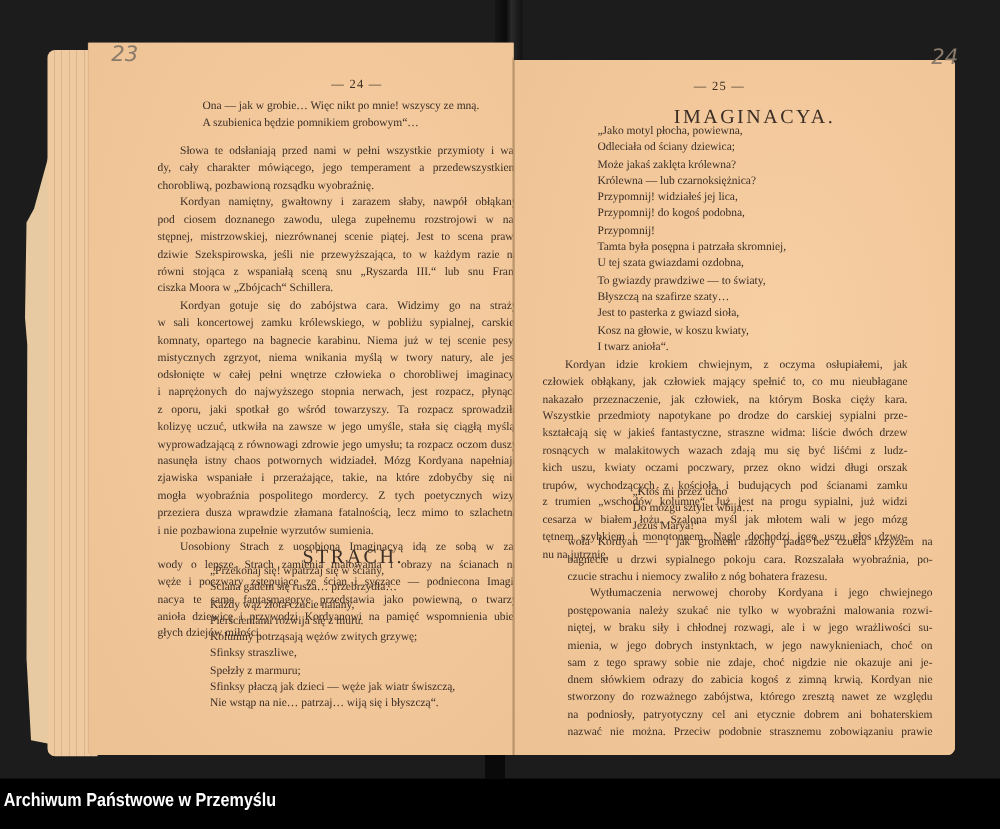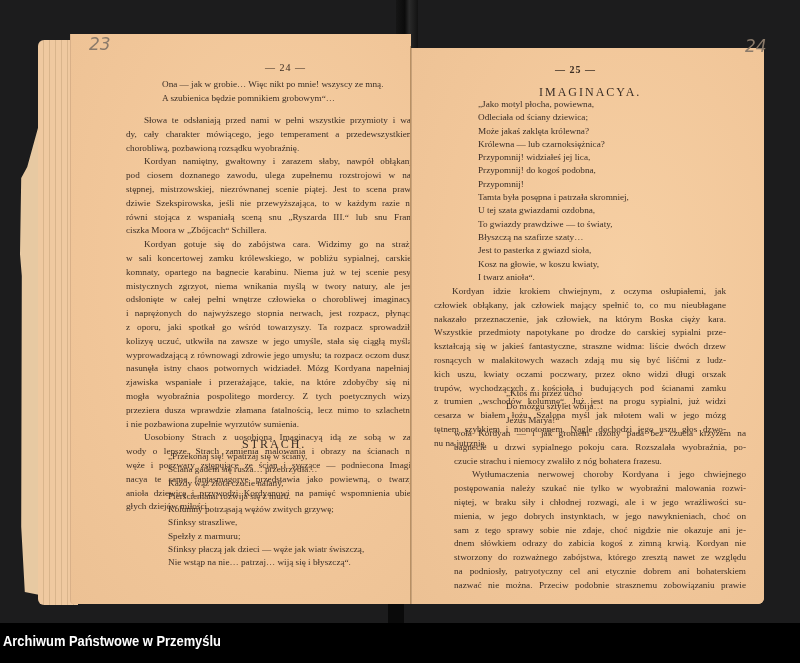--- a/index.html
+++ b/index.html
@@ -65,21 +65,21 @@
       font-family: "Liberation Serif", serif;
       font-size: 9.2px; line-height: 13.8px;
     }
     .txt p { margin: 0; text-align: justify; text-align-last: justify; white-space: nowrap; }
     .txt p.last { text-align-last: left; }
     .txt p.ind { text-indent: 18px; }
     .verse { position: absolute; color: #3b2e26; font-family: "Liberation Serif", serif; font-size: 9.2px; line-height: 13.3px; }
     .verse div { white-space: nowrap; }
     .heading {
       position: absolute; color: #3b2e26; font-family: "Liberation Serif", serif;
-      font-size: 12px; letter-spacing: 2px;
+      font-size: 16px; letter-spacing: 2px;
     }
     .footer {
       position: absolute; left: 0; top: 623px; width: 800px; height: 40px; background: #000;
     }
     .footer-text {
       position: absolute; left: 3px; top: 632px;
       font-family: "Liberation Sans", sans-serif; font-size: 15px; font-weight: bold;
       color: #ffffff; transform: scaleX(0.86); transform-origin: left center; white-space: nowrap;
     }
   </style>
@@ -143,21 +143,21 @@
   <div>Kolumny potrząsają wężów zwitych grzywę;</div>
   <div>Sfinksy straszliwe,</div>
   <div>Spełzły z marmuru;</div>
   <div>Sfinksy płaczą jak dzieci — węże jak wiatr świszczą,</div>
   <div>Nie wstąp na nie… patrzaj… wiją się i błyszczą“.</div>
 </div>
 
 <div class="page page-right"></div>
 <div class="gutter-line"></div>
 <div class="pencil" style="left:745px; top:36px;">24</div>
-<div class="pageno" style="left:545px; top:64px;font-weight:bold;">— 25 —</div>
+<div class="pageno" style="left:545px; top:64px;">— 25 —</div>
 
 <div class="heading" style="left:539px; top:85px;">IMAGINACYA.</div>
 
 <div class="verse" style="left:478px; top:98px;">
   <div>„Jako motyl płocha, powiewna,</div>
   <div>Odleciała od ściany dziewica;</div>
   <div>Może jakaś zaklęta królewna?</div>
   <div>Królewna — lub czarnoksiężnica?</div>
   <div>Przypomnij! widziałeś jej lica,</div>
   <div>Przypomnij! do kogoś podobna,</div>

